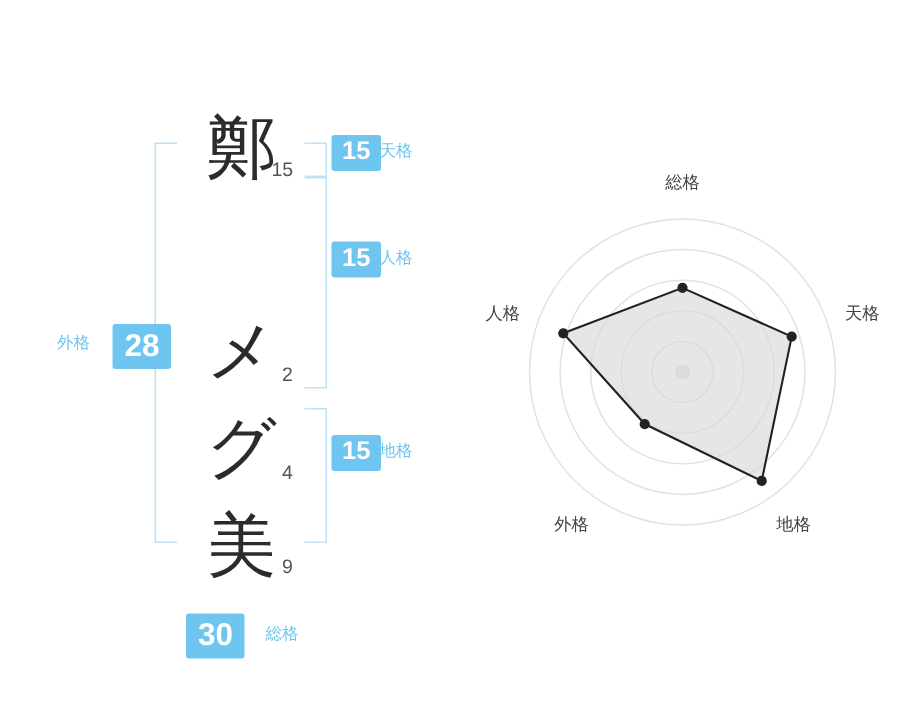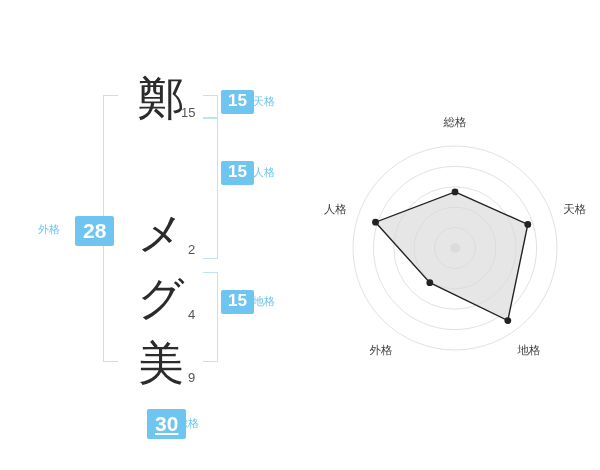--- a/index.html
+++ b/index.html
@@ -122,21 +122,21 @@
 
     <div class="badge" style="left:221px; top:161px;">15</div>
     <div class="badge-label" style="left:253px; top:166px;">人格</div>
 
     <div class="badge" style="left:221px; top:290px;">15</div>
     <div class="badge-label" style="left:253px; top:295px;">地格</div>
 
     <div class="badge big" style="left:75px; top:216px;">28</div>
     <div class="badge-label" style="left:38px; top:223px;">外格</div>
 
-    <div class="badge big" style="left:147px; top:409px;text-decoration:underline;">30</div>
+    <div class="badge big" style="left:124px; top:409px;">30</div>
     <div class="badge-label" style="left:177px; top:417px;">総格</div>
   </div>
 
   <div class="radar-panel">
     <svg id="radar-svg" width="290" height="470" viewBox="0 0 290 470">
       <g id="radar-grid">
           <circle cx="145" cy="248" r="102" fill="none" stroke="#e2e2e2" stroke-width="1"></circle>
           <circle cx="145" cy="248" r="81.6" fill="none" stroke="#e2e2e2" stroke-width="1"></circle>
           <circle cx="145" cy="248" r="61.2" fill="none" stroke="#e2e2e2" stroke-width="1"></circle>
           <circle cx="145" cy="248" r="40.8" fill="none" stroke="#e2e2e2" stroke-width="1"></circle>

